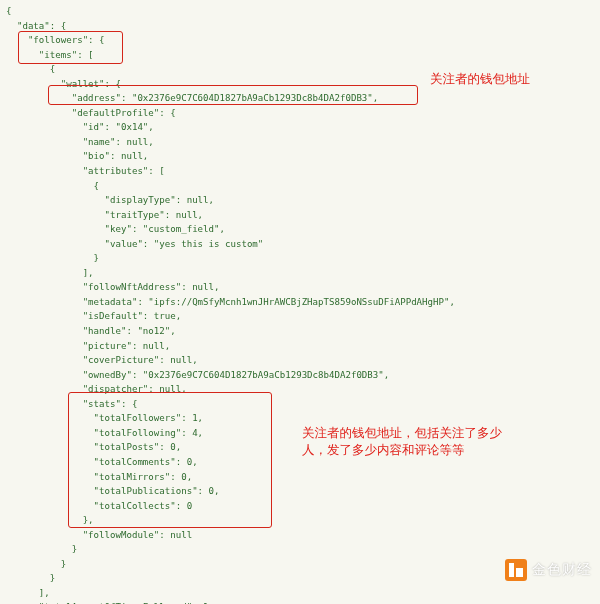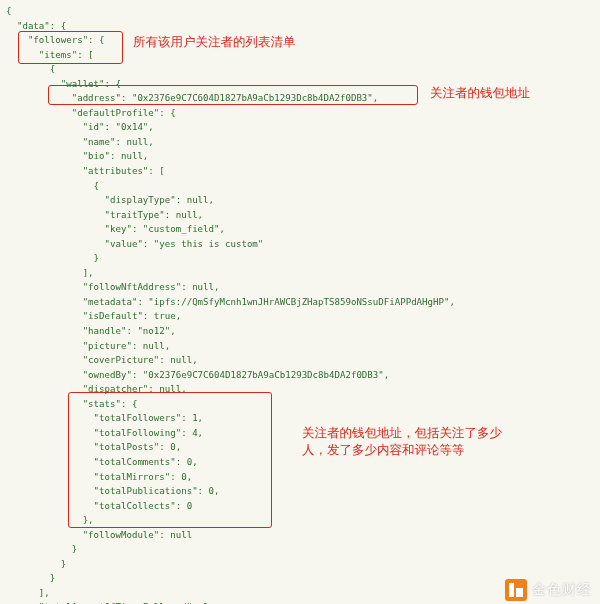--- a/index.html
+++ b/index.html
@@ -55,21 +55,21 @@
   }
   .ann-text.multi {
     white-space: normal;
     line-height: 17px;
     width: 200px;
   }
   
   .watermark {
     position: absolute;
     right: 8px;
-    bottom: 3px;
+    bottom: 23px;
     display: flex;
     align-items: center;
     gap: 5px;
   }
   .wm-mark {
     width: 22px;
     height: 22px;
     background: #f0801a;
     border-radius: 3px;
     position: relative;
@@ -148,22 +148,21 @@
     <div class="code-line">        }</div>
     <div class="code-line">      ],</div>
     <div class="code-line">      "totalAmountOfTimesFollowed": 1</div>
 
   </div>
 
   <div class="ann-box" style="left:18px; top:31px; width:105px; height:33px;"></div>
   <div class="ann-box" style="left:48px; top:85px; width:370px; height:20px;"></div>
   <div class="ann-box" style="left:68px; top:392px; width:204px; height:136px;"></div>
 
-  <div class="ann-text" style="left:133px; top:34px;">所有该用户关注者的列表清单</div>
-  <div class="ann-text" style="left:430px; top:85px;">关注者的钱包地址</div>
+  <div class="ann-text" style="left:430px; top:71px;">关注者的钱包地址</div>
   <div class="ann-text multi" style="left:302px; top:424px;">关注者的钱包地址，包括关注了多少人，发了多少内容和评论等等</div>
 
   <div class="watermark">
     <div class="wm-mark"></div>
     <div class="wm-text">金色财经</div>
   </div>
 
 </div>
 
 </body></html>

